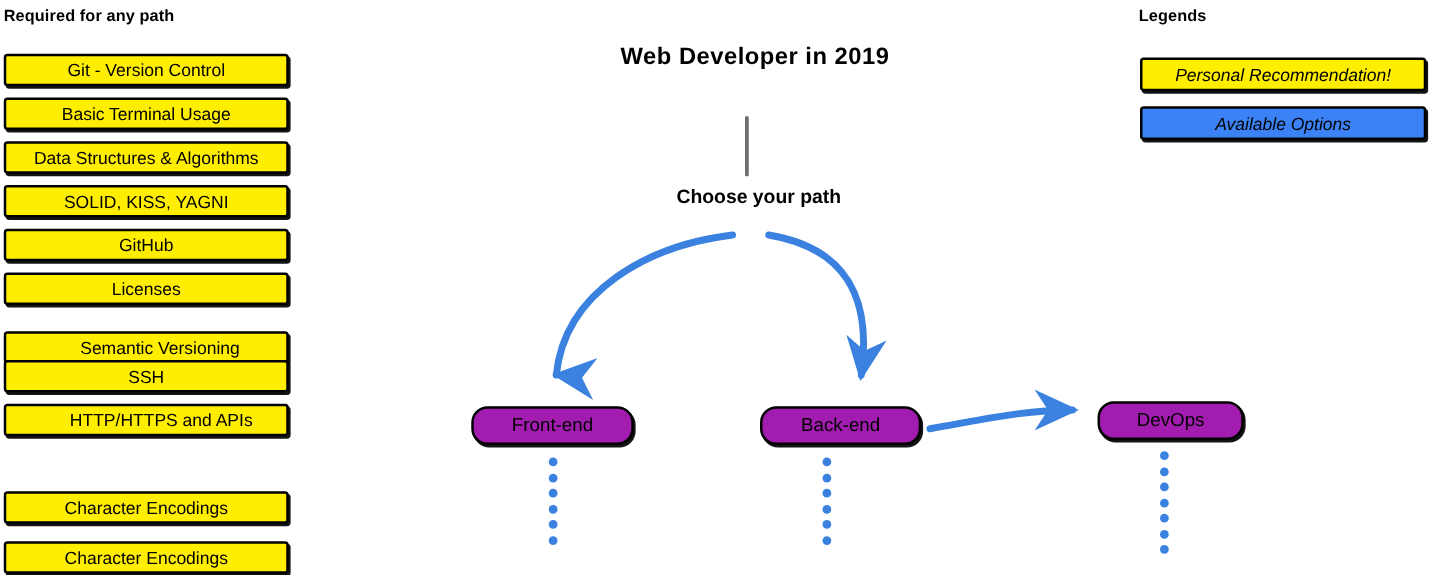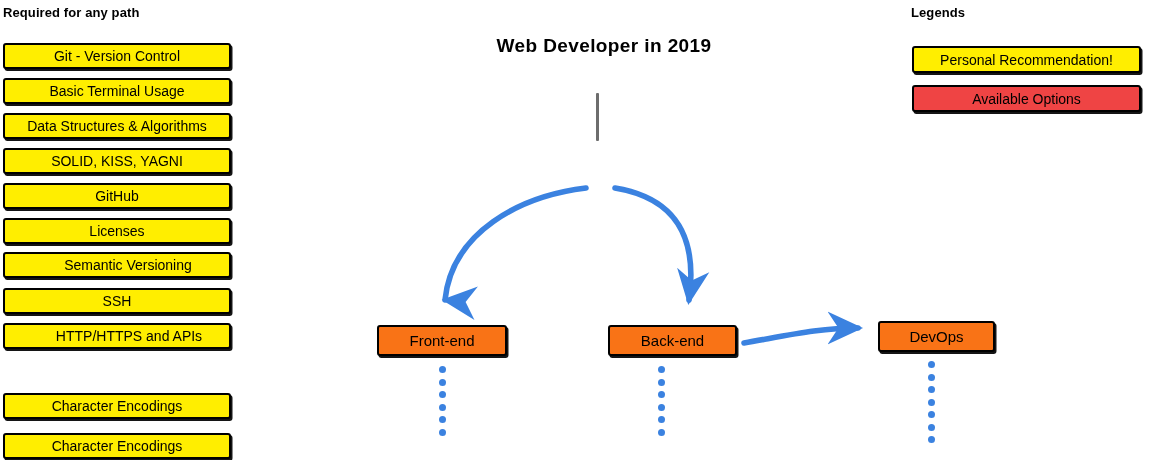--- a/index.html
+++ b/index.html
@@ -39,37 +39,38 @@
     display: flex;
     align-items: center;
     justify-content: center;
     color: #000000;
     font-size: 14.5px;
     line-height: 1;
     white-space: nowrap;
     box-shadow: 1.5px 2px 0 rgba(0,0,0,0.92);
   }
   .box-yellow { background: #ffee00; }
-  .box-tan    { background: #f97316; }
-  .box-tan-light { background: #ef4444; }
+  .box-tan    { background: #a21caf; border-radius: 13px; }
+  .box-tan-light { background: #3b82f6; }
 
   
   .req-box {
     left: 3px;
     width: 228px;
     height: 26px;
     font-size: 14px;
   }
 
   
   .legend-box {
     left: 912px;
     width: 229px;
     height: 27px;
     font-size: 14px;
+    font-style: italic;
   }
 
   
   .path-box {
     height: 31px;
     font-size: 15px;
   }
   #title-text {
     position: absolute;
     left: 424px;
@@ -146,38 +147,39 @@
   </div>
   <div class="node-box req-box box-yellow" style="top:148px;">
     <span>SOLID, KISS, YAGNI</span>
   </div>
   <div class="node-box req-box box-yellow" style="top:183px;">
     <span>GitHub</span>
   </div>
   <div class="node-box req-box box-yellow" style="top:218px;">
     <span>Licenses</span>
   </div>
-  <div class="node-box req-box box-yellow" style="top:252px;padding-left:22px;">
+  <div class="node-box req-box box-yellow" style="top:265px;padding-left:22px;">
     <span>Semantic Versioning</span>
   </div>
   <div class="node-box req-box box-yellow" style="top:288px;">
     <span>SSH</span>
   </div>
   <div class="node-box req-box box-yellow" style="top:323px;padding-left:24px;">
     <span>HTTP/HTTPS and APIs</span>
   </div>
   <div class="node-box req-box box-yellow" style="top:393px;">
     <span>Character Encodings</span>
   </div>
   <div class="node-box req-box box-yellow" style="top:433px;">
     <span>Character Encodings</span>
   </div>
 
   <div id="title-text">Web Developer in 2019</div>
   <div id="stem-line"></div>
+  <div id="choose-label">Choose your path</div>
 
   <svg id="arrow-layer" viewBox="0 0 1149 460">
     <defs>
       <marker id="ah-down" markerWidth="7" markerHeight="7" refX="3.2" refY="5.6" orient="auto" markerUnits="strokeWidth">
         <path d="M 0.2 0 L 3.2 6.2 L 6.2 0 L 3.2 1.9 Z" fill="#3b82e0"></path>
       </marker>
       <marker id="ah-right" markerWidth="7" markerHeight="7" refX="5.4" refY="3.1" orient="auto" markerUnits="strokeWidth">
         <path d="M 0 0.2 L 6.3 3.1 L 0 6.0 L 1.9 3.1 Z" fill="#3b82e0"></path>
       </marker>
     </defs>

